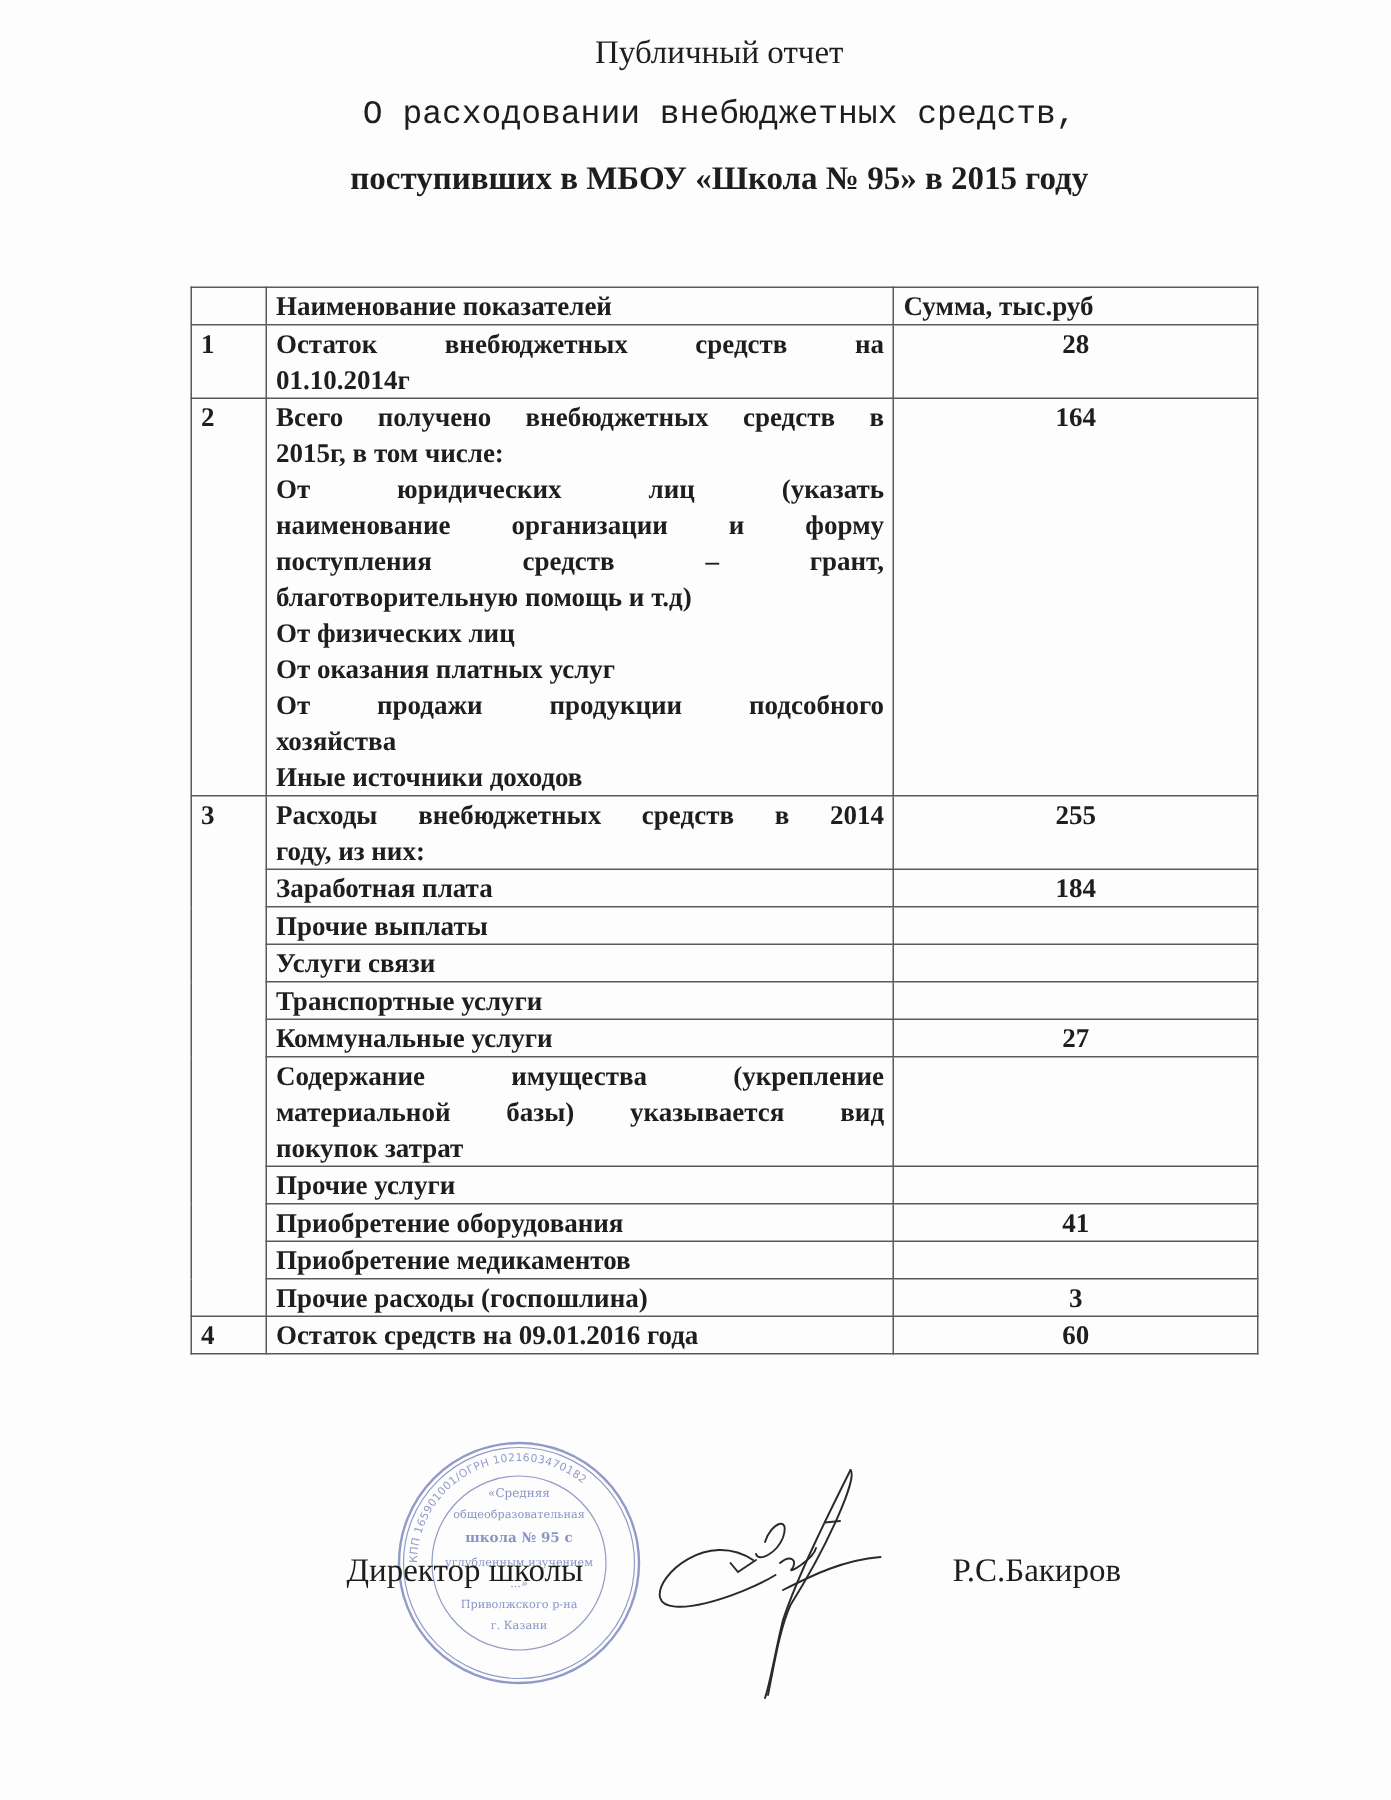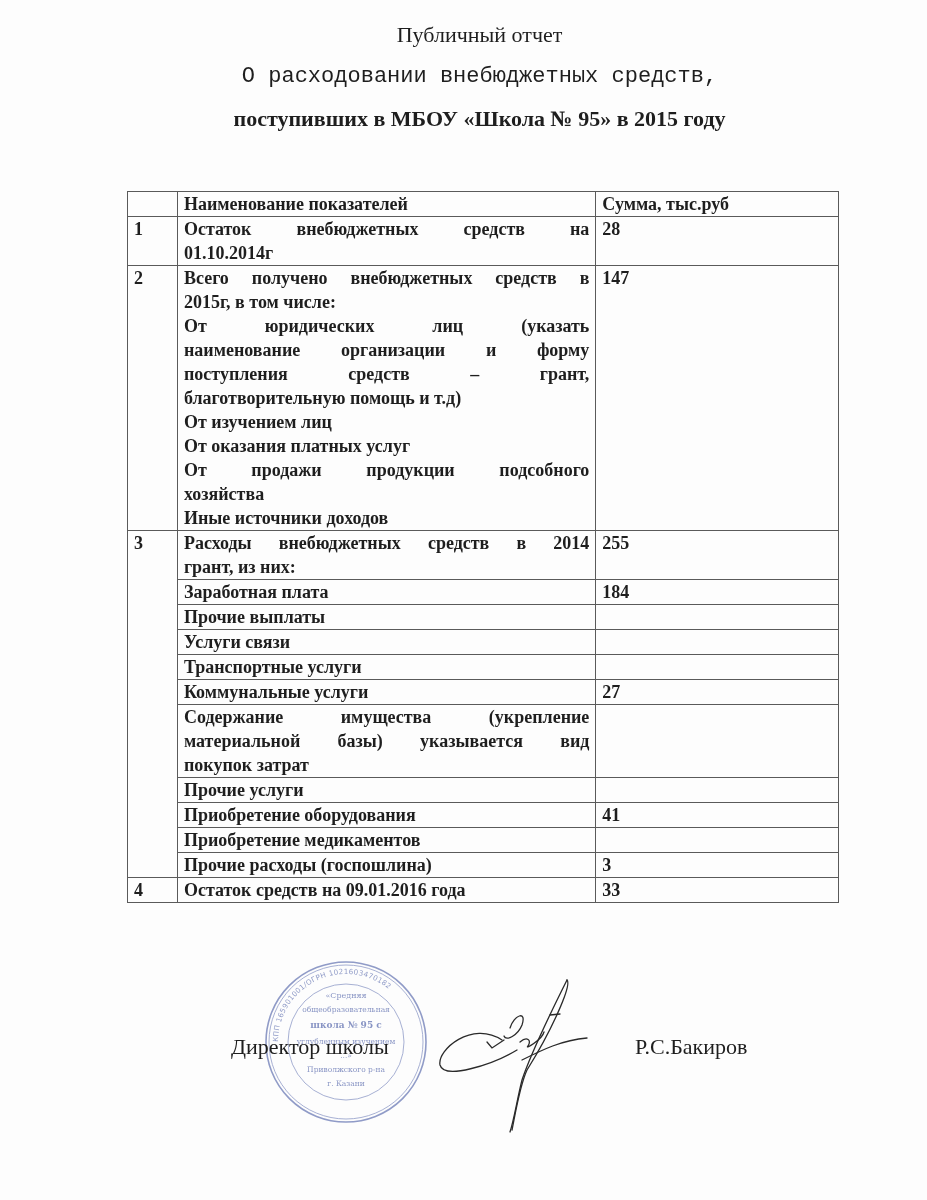--- a/index.html
+++ b/index.html
@@ -23,21 +23,21 @@
     }
     table.report td, table.report th {
       border: 1px solid #5a5a5a; padding: 0 6px; vertical-align: top;
       font-weight: bold;
     }
     table.report th { text-align: left; height: 24px; }
     col.c-num { width: 50px; }
     col.c-name { width: 419px; }
     col.c-sum { width: 243px; }
     .num { padding-left: 6px !important; }
-    .sum { text-align: left; }
+    .sum { text-align: center; }
     th.sum { text-align: center; }
     .line { display: block; text-align: justify; text-align-last: justify; }
     .line.last { text-align-last: left; }
 
     .sig-row { position: absolute; top: 1036px; font-size: 22px; line-height: 22px; }
     #sig-title { left: 231px; }
     #sig-name { left: 635px; }
 
     .stamp { position: absolute; left: 262px; top: 958px; width: 168px; height: 168px; }
     .signature { position: absolute; left: 432px; top: 970px; width: 160px; height: 170px; }
@@ -73,34 +73,34 @@
 
   <tr>
     <td class="num">2</td>
     <td>
       <span class="line">Всего получено внебюджетных средств в</span>
       <span class="line last">2015г, в том числе:</span>
       <span class="line">От юридических лиц (указать</span>
       <span class="line">наименование организации и форму</span>
       <span class="line">поступления средств – грант,</span>
       <span class="line last">благотворительную помощь и т.д)</span>
-      <span class="line last">От изучением лиц</span>
+      <span class="line last">От физических лиц</span>
       <span class="line last">От оказания платных услуг</span>
       <span class="line">От продажи продукции подсобного</span>
       <span class="line last">хозяйства</span>
       <span class="line last">Иные источники доходов</span>
     </td>
-    <td class="sum">147</td>
+    <td class="sum">164</td>
   </tr>
 
   <tr>
     <td class="num" rowspan="11">3</td>
     <td>
       <span class="line">Расходы внебюджетных средств в 2014</span>
-      <span class="line last">грант, из них:</span>
+      <span class="line last">году, из них:</span>
     </td>
     <td class="sum">255</td>
   </tr>
   <tr>
     <td>Заработная плата</td>
     <td class="sum">184</td>
   </tr>
   <tr>
     <td>Прочие выплаты</td>
     <td class="sum"></td>
@@ -138,21 +138,21 @@
     <td class="sum"></td>
   </tr>
   <tr>
     <td>Прочие расходы (госпошлина)</td>
     <td class="sum">3</td>
   </tr>
 
   <tr>
     <td class="num">4</td>
     <td>Остаток средств на 09.01.2016 года</td>
-    <td class="sum">33</td>
+    <td class="sum">60</td>
   </tr>
 </tbody>
   </table>
 
 <svg class="stamp" viewBox="0 0 168 168">
   <g fill="none" stroke="#6c7bb6" opacity="0.75">
     <circle cx="84" cy="84" r="80" stroke-width="1.6"></circle>
     <circle cx="84" cy="84" r="77" stroke-width="0.8"></circle>
     <circle cx="84" cy="84" r="58" stroke-width="0.8"></circle>
   </g>

